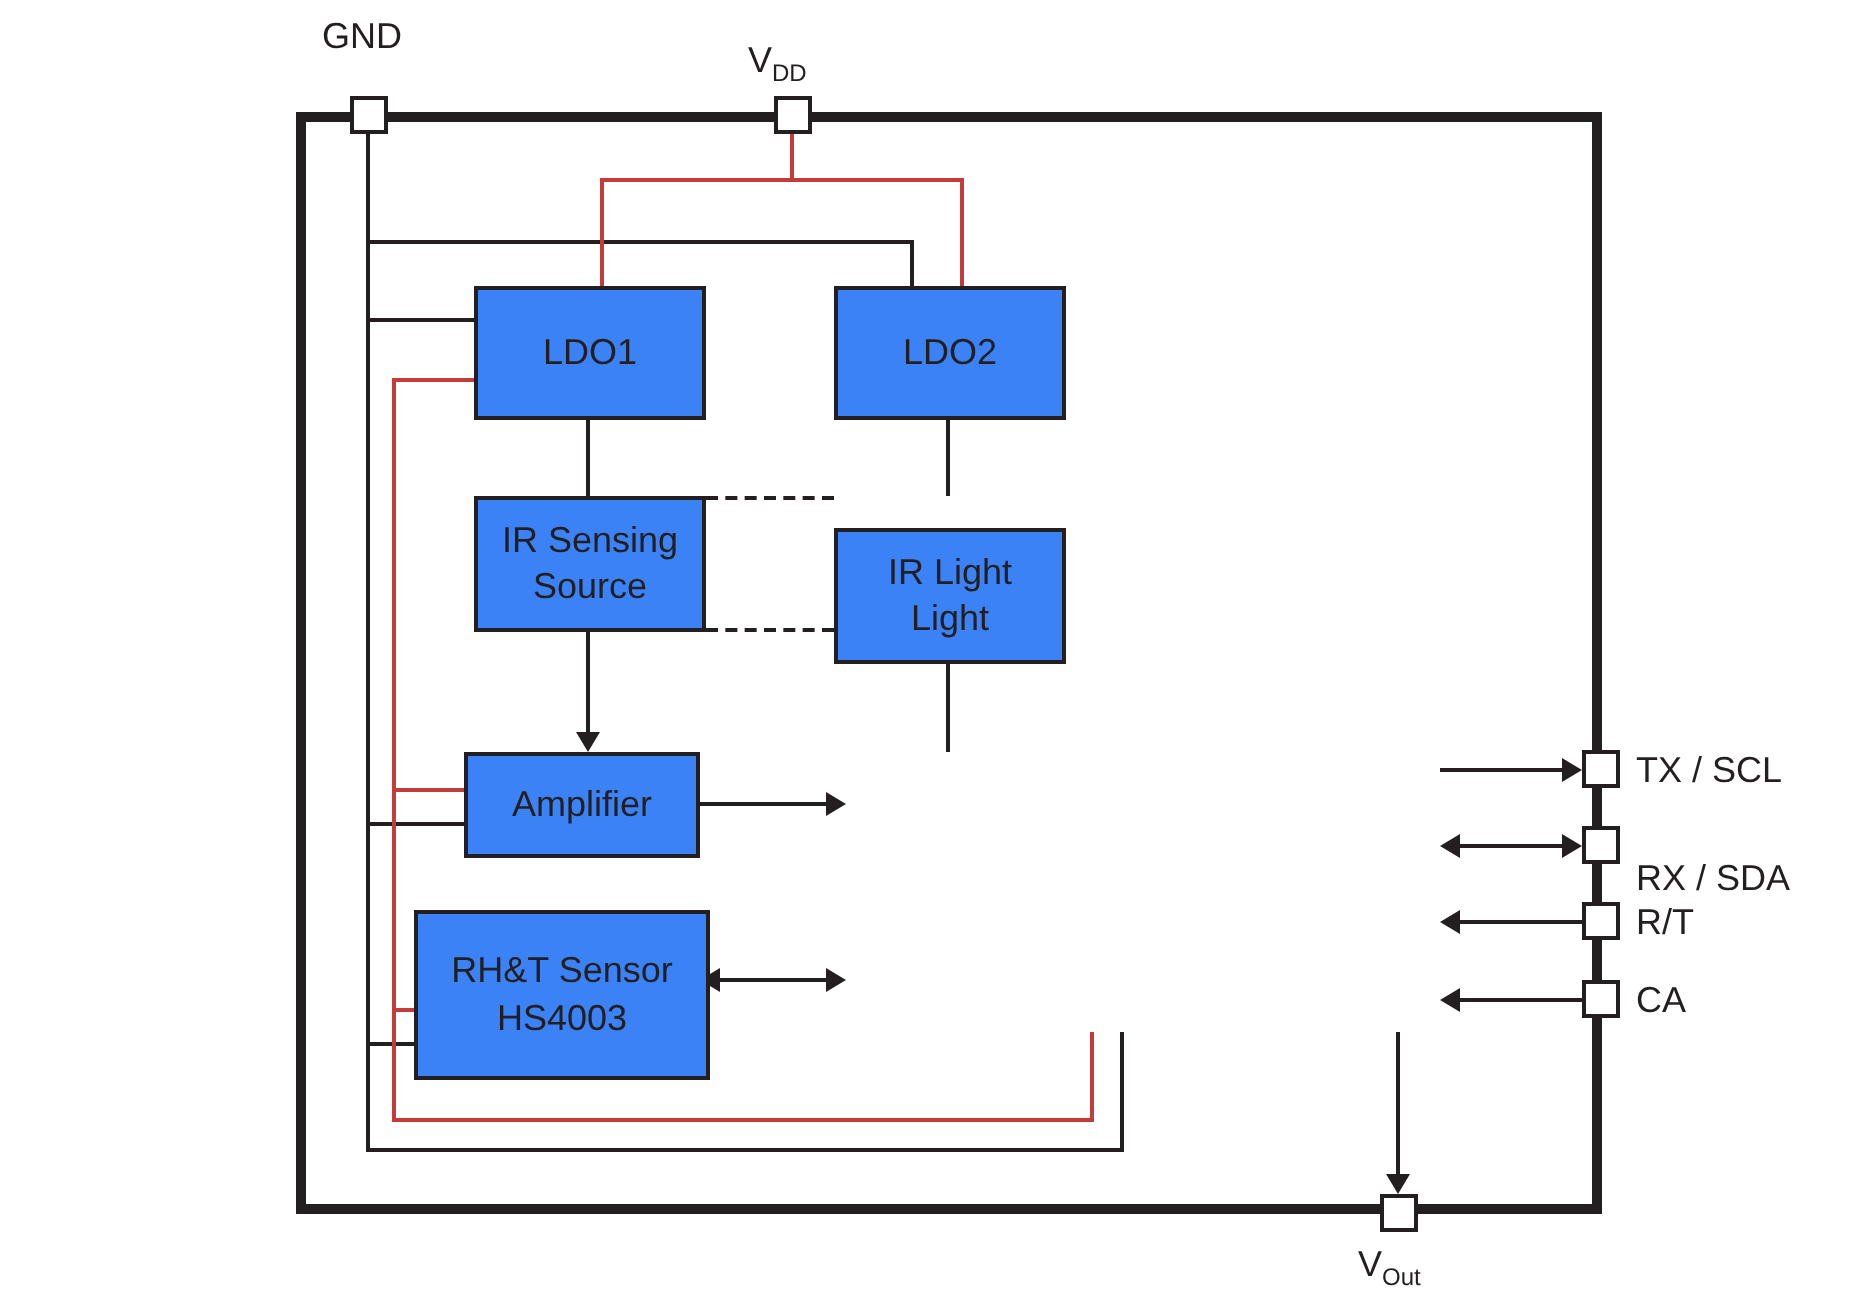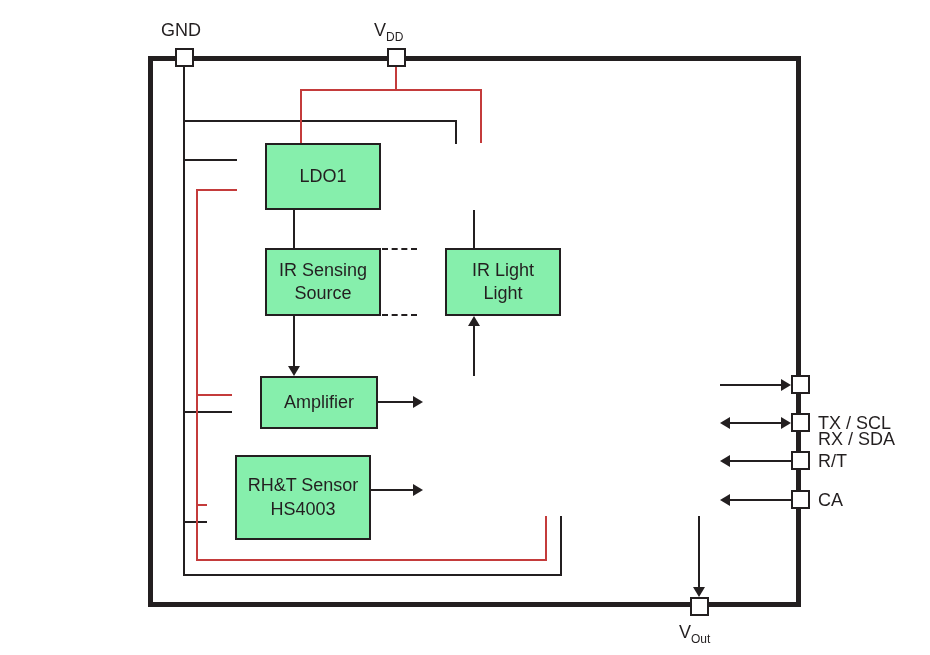--- a/index.html
+++ b/index.html
@@ -5,23 +5,23 @@
   :root { --wire:#231f20; --red:#c43b3b; }
   * { box-sizing: border-box; }
   html, body { margin:0; padding:0; }
   body {
     width:930px; height:655px; background:#ffffff; overflow:hidden;
     font-family:"Liberation Sans", sans-serif; color:var(--wire);
   }
   .canvas { position:relative; width:930px; height:655px; }
   .frame { position:absolute; left:148px; top:56px; width:653px; height:551px;
            border:5px solid var(--wire); }
-  .block { position:absolute; border:2px solid var(--wire); background:#86efac;
+  .block { position:absolute; border:2px solid var(--wire); background:#3b82f6;
     display:flex; flex-direction:column; align-items:center; justify-content:center;
-    font-size:18px; line-height:1.3; text-align:center; z-index:3;margin-left:28px; }
+    font-size:18px; line-height:1.3; text-align:center; z-index:3; }
   .pin { position:absolute; width:19px; height:19px; border:2px solid var(--wire);
          background:#fff; z-index:4; }
   .label { position:absolute; font-size:18px; white-space:nowrap; z-index:5; }
   .label sub { font-size:12px; }
   .wire { position:absolute; background:var(--wire); z-index:1; }
   .wire.red { background:var(--red); }
   .h { height:2px; } .v { width:2px; }
   .arr { position:absolute; width:0; height:0; border-style:solid; border-color:transparent; z-index:2; }
   .arr.r { border-width:6px 0 6px 10px; border-left-color:var(--wire); }
   .arr.l { border-width:6px 10px 6px 0; border-right-color:var(--wire); }
@@ -86,45 +86,48 @@
   <div class="wire red h" style="left:196px;top:394px;width:36px;"></div>
   <div class="wire red h" style="left:196px;top:504px;width:11px;"></div>
   <div class="wire red h" style="left:196px;top:559px;width:351px;"></div>
   <div class="wire red v" style="left:545px;top:516px;height:45px;"></div>
 
   <div class="duct" style="left:353px;top:248px;width:64px;height:68px;"></div>
 
   <div class="block" style="left:237px;top:143px;width:116px;height:67px;">
     <span>LDO1</span>
   </div>
+  <div class="block" style="left:417px;top:143px;width:116px;height:67px;">
+    <span>LDO2</span>
+  </div>
   <div class="block" style="left:237px;top:248px;width:116px;height:68px;">
     <span>IR Sensing</span>
     <span>Source</span>
   </div>
-  <div class="block" style="left:417px;top:248px;width:116px;height:68px;">
+  <div class="block" style="left:417px;top:264px;width:116px;height:68px;">
     <span>IR Light</span>
     <span>Light</span>
   </div>
   <div class="block" style="left:232px;top:376px;width:118px;height:53px;">
     <span>Amplifier</span>
   </div>
-  <div class="block" style="left:207px;top:455px;width:136px;height:85px;text-align:right;">
+  <div class="block" style="left:207px;top:455px;width:148px;height:85px;text-align:right;">
     <span>RH&amp;T Sensor</span>
     <span>HS4003</span>
   </div>
 
   <div class="pin" style="left:175px;top:48px;"></div>
   <div class="pin" style="left:387px;top:48px;"></div>
   <div class="pin" style="left:690px;top:597px;"></div>
   <div class="pin" style="left:791px;top:375px;"></div>
   <div class="pin" style="left:791px;top:413px;"></div>
   <div class="pin" style="left:791px;top:451px;"></div>
   <div class="pin" style="left:791px;top:490px;"></div>
 
-  <div class="label" style="left:161px;top:20px;">GND</div>
+  <div class="label" style="left:161px;top:8px;">GND</div>
   <div class="label" style="left:374px;top:20px;"><span>V</span><sub>DD</sub></div>
   <div class="label" style="left:679px;top:622px;"><span>V</span><sub>Out</sub></div>
-  <div class="label" style="left:818px;top:375px;margin-top:38px;">TX / SCL</div>
+  <div class="label" style="left:818px;top:375px;">TX / SCL</div>
   <div class="label" style="left:818px;top:429px;">RX / SDA</div>
   <div class="label" style="left:818px;top:451px;">R/T</div>
   <div class="label" style="left:818px;top:490px;">CA</div>
 
 </div>
 
 </body></html>

